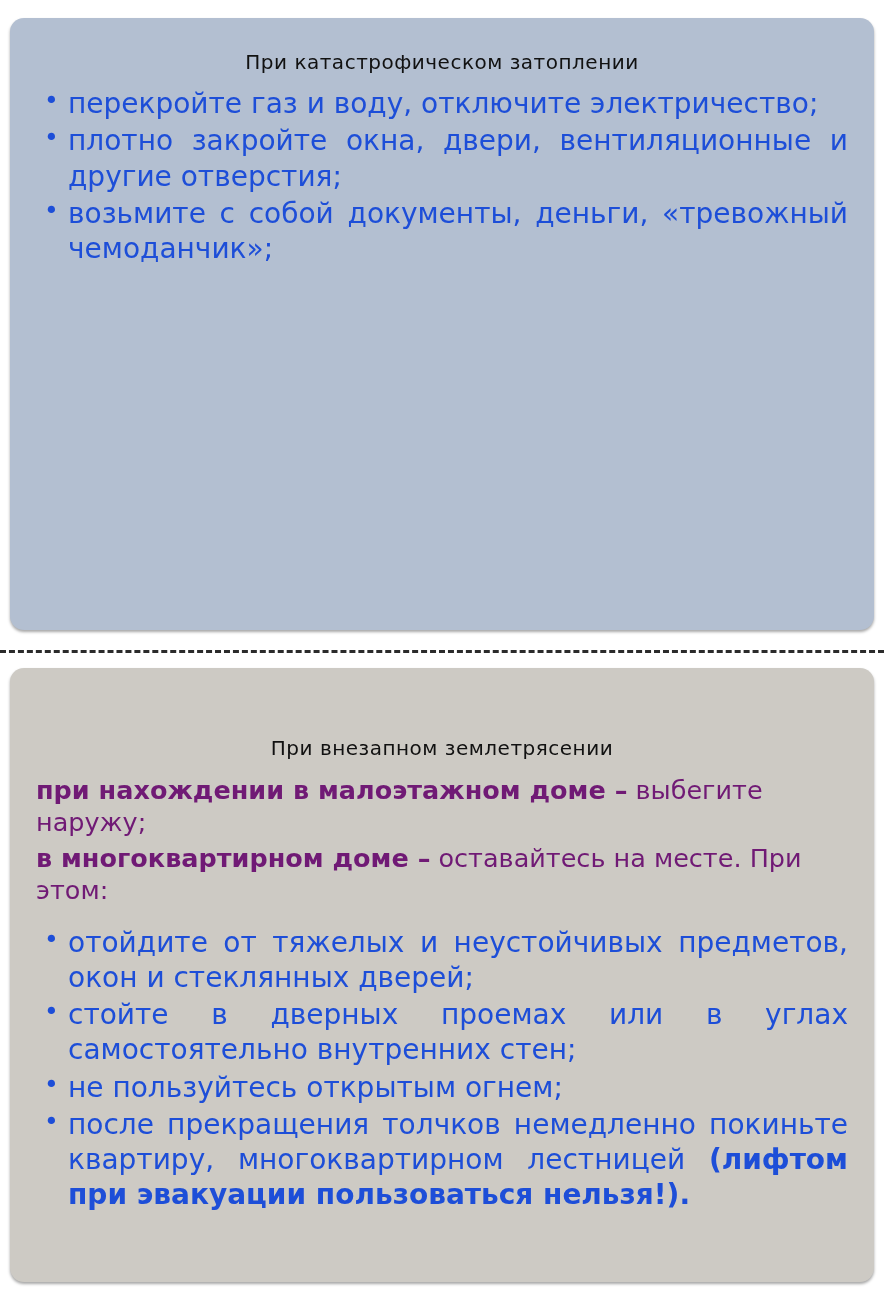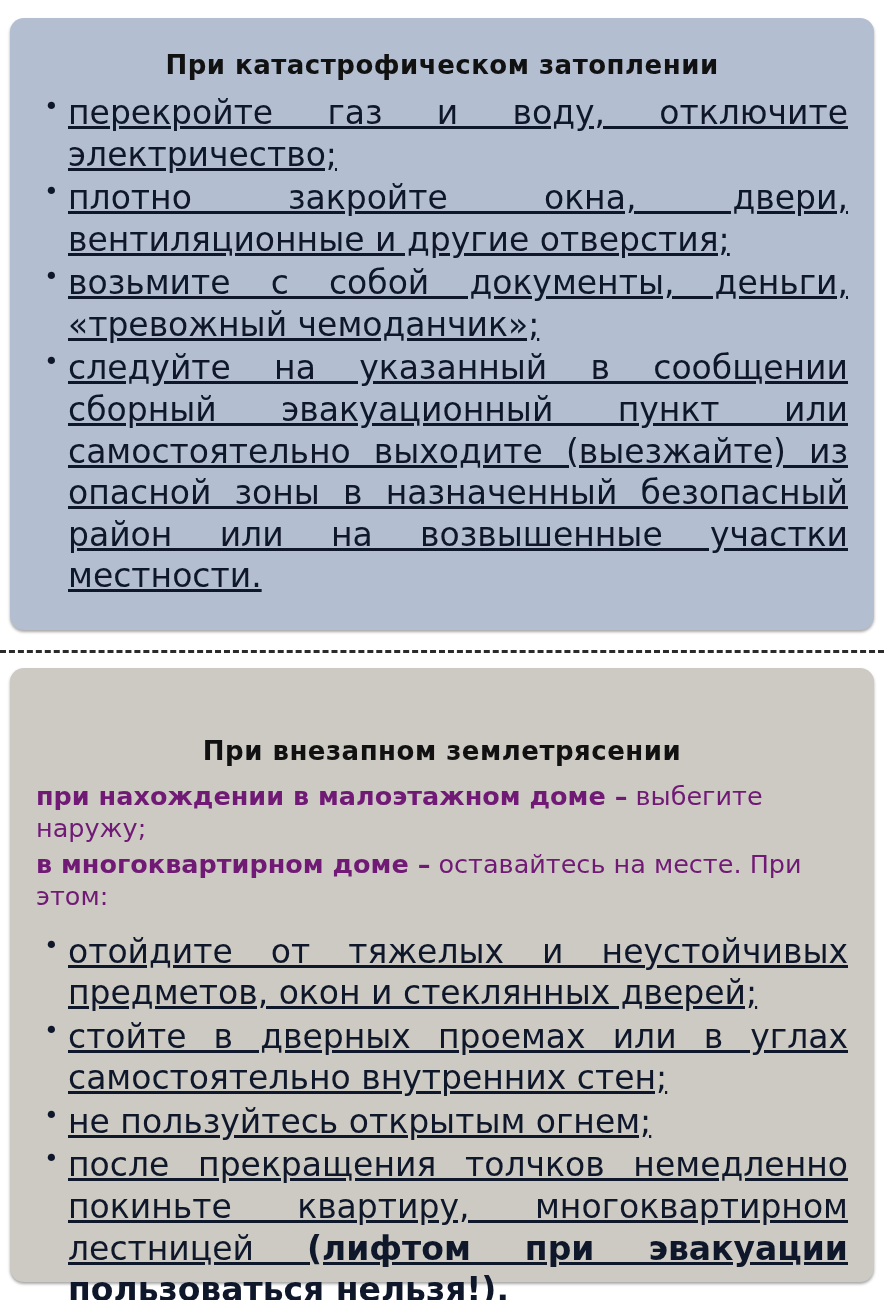--- a/index.html
+++ b/index.html
@@ -38,46 +38,45 @@
   }
   .panel-quake {
     top: 668px;
     height: 614px;
     background: #cdcac4;
     box-shadow: 0 2px 3px rgba(0,0,0,0.35);
   }
 
   .panel-title {
     text-align: center;
-    font-weight: bold;
-    font-size: 26px;
+    font-weight: normal;
+    font-size: 20px;
     letter-spacing: 0.5px;
     margin: 16px 0 12px 0;
     color: #111;
   }
   .panel-quake .panel-title {
     margin-top: 52px;
     margin-bottom: 14px;
   }
 
   
   ul.bullets {
     list-style: none;
     margin: 0;
     padding: 0;
   }
   ul.bullets > li {
     position: relative;
     padding-left: 32px;
-    font-size: 33px;
+    font-size: 28px;
     line-height: 1.26;
     text-align: justify;
     margin-bottom: 2px;
-    color: #0f172a;
-    text-decoration: underline;
+    color: #1d4ed8;
   }
   ul.bullets > li::before {
     content: "•";
     position: absolute;
     left: 8px;
     top: -1px;
     font-size: 25px;
   }
   ul.bullets > li:last-child {
     text-align: justify;
@@ -111,21 +110,20 @@
 <body>
 
 <div class="page">
 
   <section class="panel panel-flood">
     <h2 class="panel-title">При катастрофическом затоплении</h2>
     <ul class="bullets">
       <li>перекройте газ и воду, отключите электричество;</li>
       <li>плотно закройте окна, двери, вентиляционные и другие отверстия;</li>
       <li>возьмите с собой документы, деньги, «тревожный чемоданчик»;</li>
-      <li>следуйте на указанный в сообщении сборный эвакуационный пункт или самостоятельно выходите (выезжайте) из опасной зоны в назначенный безопасный район или на возвышенные участки местности.</li>
     </ul>
   </section>
 
   <div class="dashed-sep"></div>
 
   <section class="panel panel-quake">
     <h2 class="panel-title">При внезапном землетрясении</h2>
 
     <p class="para">
       <b>при нахождении в малоэтажном доме –</b><span> выбегите наружу;</span>

